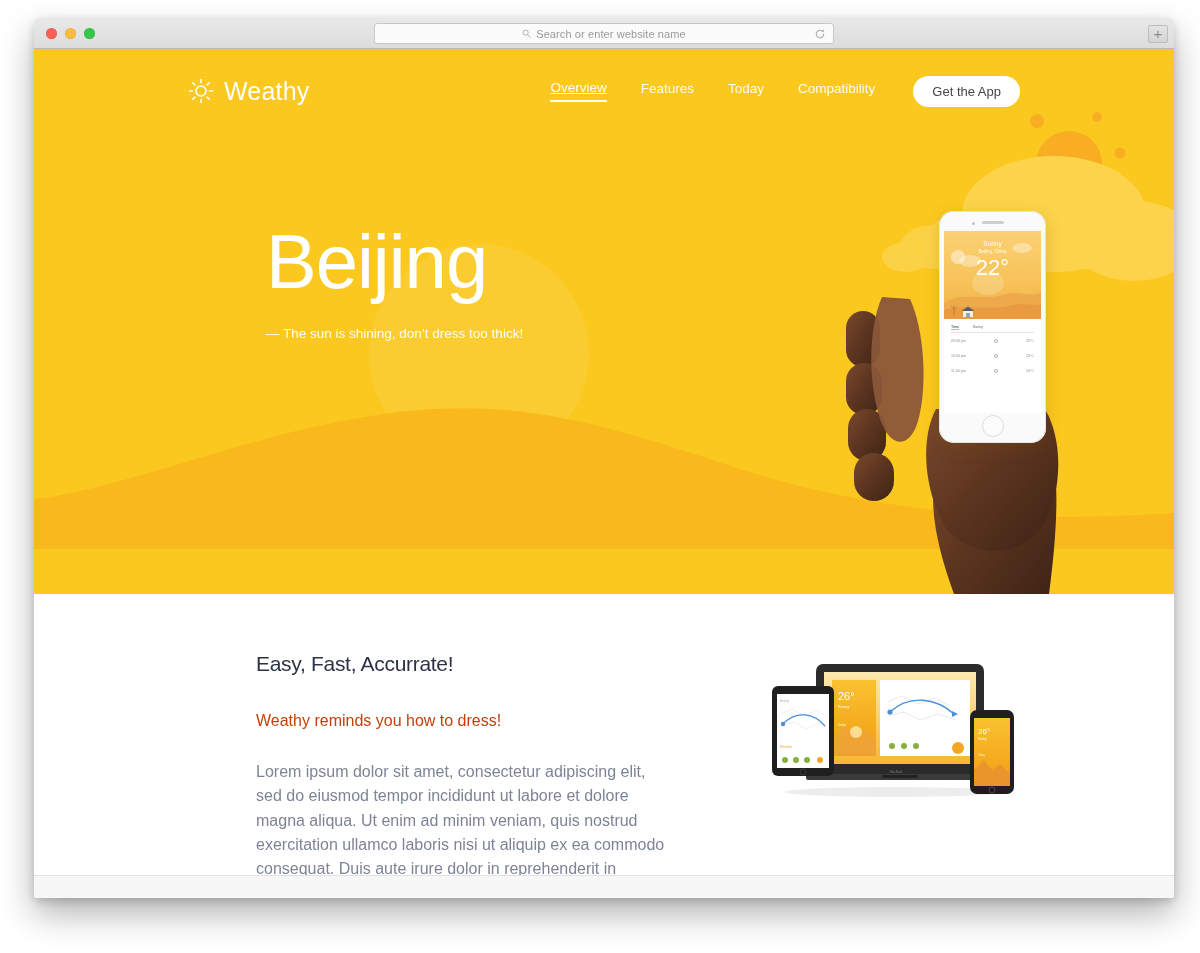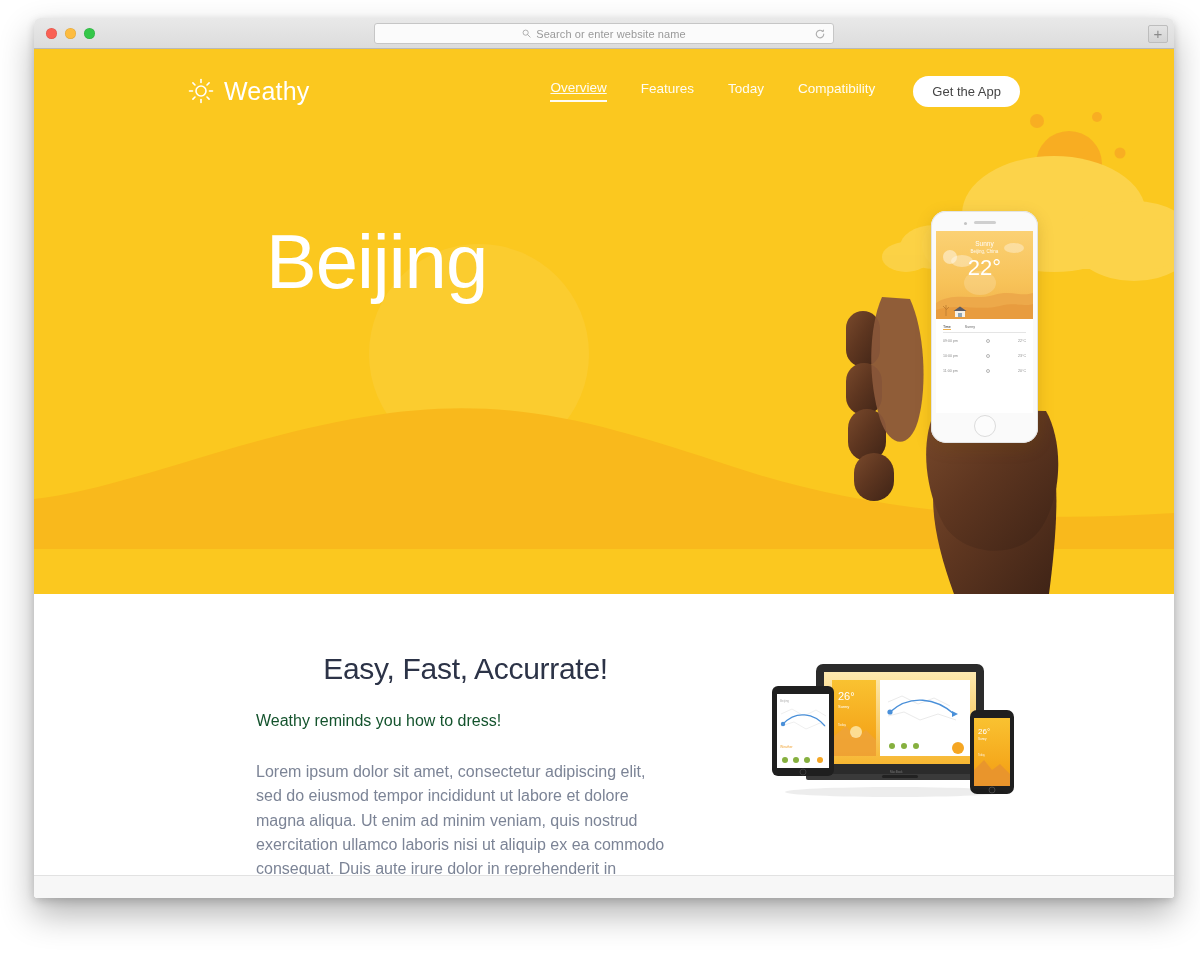--- a/index.html
+++ b/index.html
@@ -121,21 +121,21 @@
   }
   .hero-sub {
     color: #ffffff; font-size: 23px; font-weight: 400;
     line-height: 1.46; margin-top: 34px; max-width: 500px;
   }
   .hero-note {
     color: #ffffff; font-size: 13.5px; margin-top: 26px; opacity: .97;
   }
 
   
-  .phone-wrap { position: absolute; right: 136px; top: 162px; z-index: 3; }
+  .phone-wrap { position: absolute; right: 128px; top: 162px; z-index: 3; }
   .phone {
     position: relative;
     width: 107px; height: 232px;
     background: #fafafa;
     border-radius: 15px;
     box-shadow: 0 5px 16px rgba(120,80,0,.22), inset 0 0 0 1px #e3e3e3;
   }
   .phone-speaker {
     position: absolute; left: 50%; transform: translateX(-50%);
     top: 10px; width: 22px; height: 2.5px; border-radius: 2px; background: #cfcfcf;
@@ -166,22 +166,22 @@
   .phone-home {
     position: absolute; left: 50%; transform: translateX(-50%);
     bottom: 6px; width: 22px; height: 22px;
     border-radius: 50%; border: 1px solid #dcdcdc; background: #fcfcfc;
   }
 
   
   .section2 { position: relative; padding: 58px 0 0 0; background: #fff; height: 304px;}
   .s2-inner { display: flex; padding: 0 154px 0 222px; gap: 40px; }
   .s2-left { width: 435px; }
-  .s2-title { font-size: 30px; color: #2c3347; font-weight: 400; letter-spacing: -.3px; text-align: center;}
-  .s2-sub { font-size: 16px; color: #14532d; margin-top: 26px; }
+  .s2-title { font-size: 21px; color: #2c3347; font-weight: 400; letter-spacing: -.3px;}
+  .s2-sub { font-size: 16px; color: #c2410c; margin-top: 36px; }
   .s2-body { font-size: 16px; color: #7c8496; line-height: 1.52; margin-top: 30px; }
 
   .devices { position: relative; width: 250px; height: 140px; margin-left: 55px; margin-top: 6px;}
 </style>
 </head>
 <body>
 
 <div class="browser-window">
 
   <div class="titlebar">
@@ -261,20 +261,21 @@
           <a class="nav-link active" href="#">Overview</a>
           <a class="nav-link" href="#">Features</a>
           <a class="nav-link" href="#">Today</a>
           <a class="nav-link" href="#">Compatibility</a>
           <button class="cta-pill">Get the App</button>
         </div>
       </nav>
 
       <div class="hero-body">
         <h1 class="hero-title">Beijing</h1>
+        <p class="hero-note">— The sun is shining, don’t dress too thick!</p>
       </div>
 
       <svg style="position:absolute; right:60px; top:240px; z-index:2;" width="290" height="305" viewBox="0 0 290 305">
         <defs>
           <linearGradient id="skin" x1="0" y1="0" x2="1" y2="1">
             <stop offset="0%" stop-color="#7a4a2c"></stop>
             <stop offset="45%" stop-color="#5e3620"></stop>
             <stop offset="100%" stop-color="#3e2316"></stop>
           </linearGradient>
         </defs>

